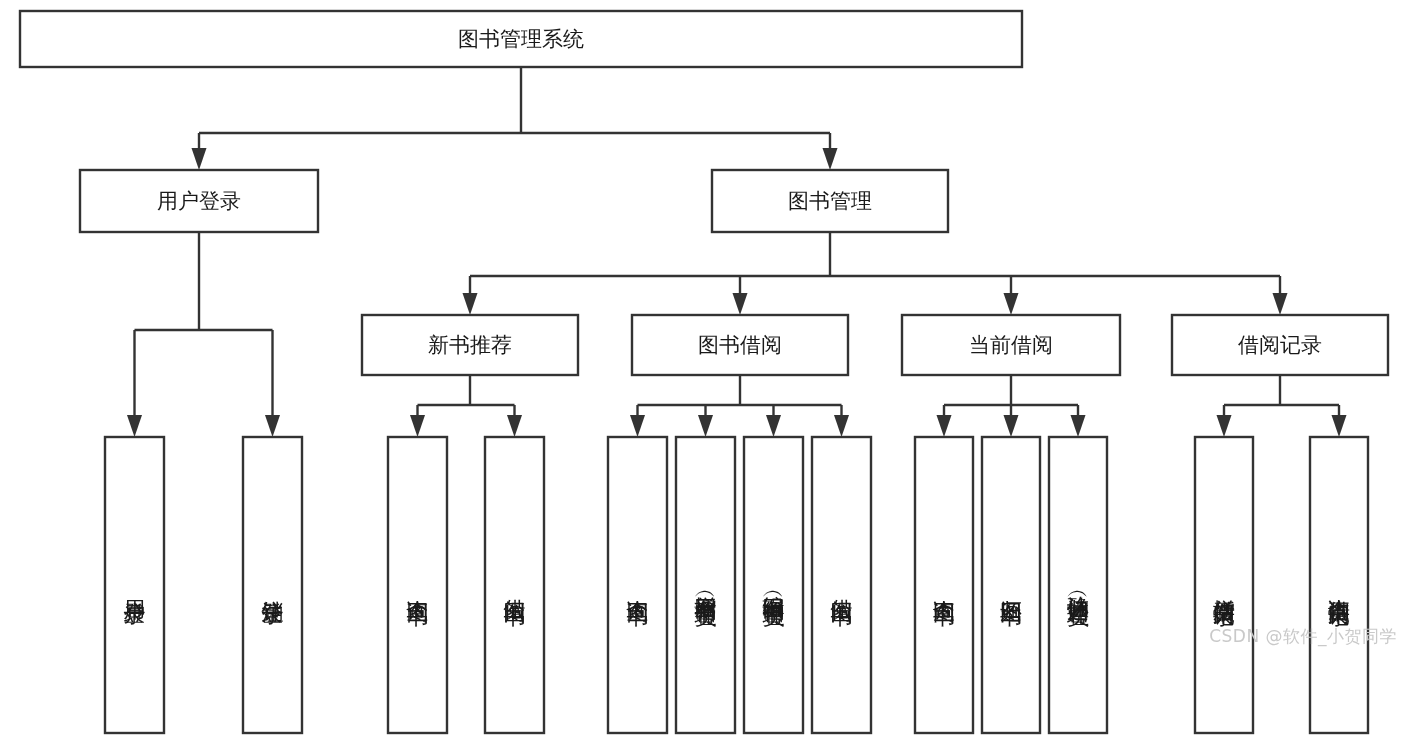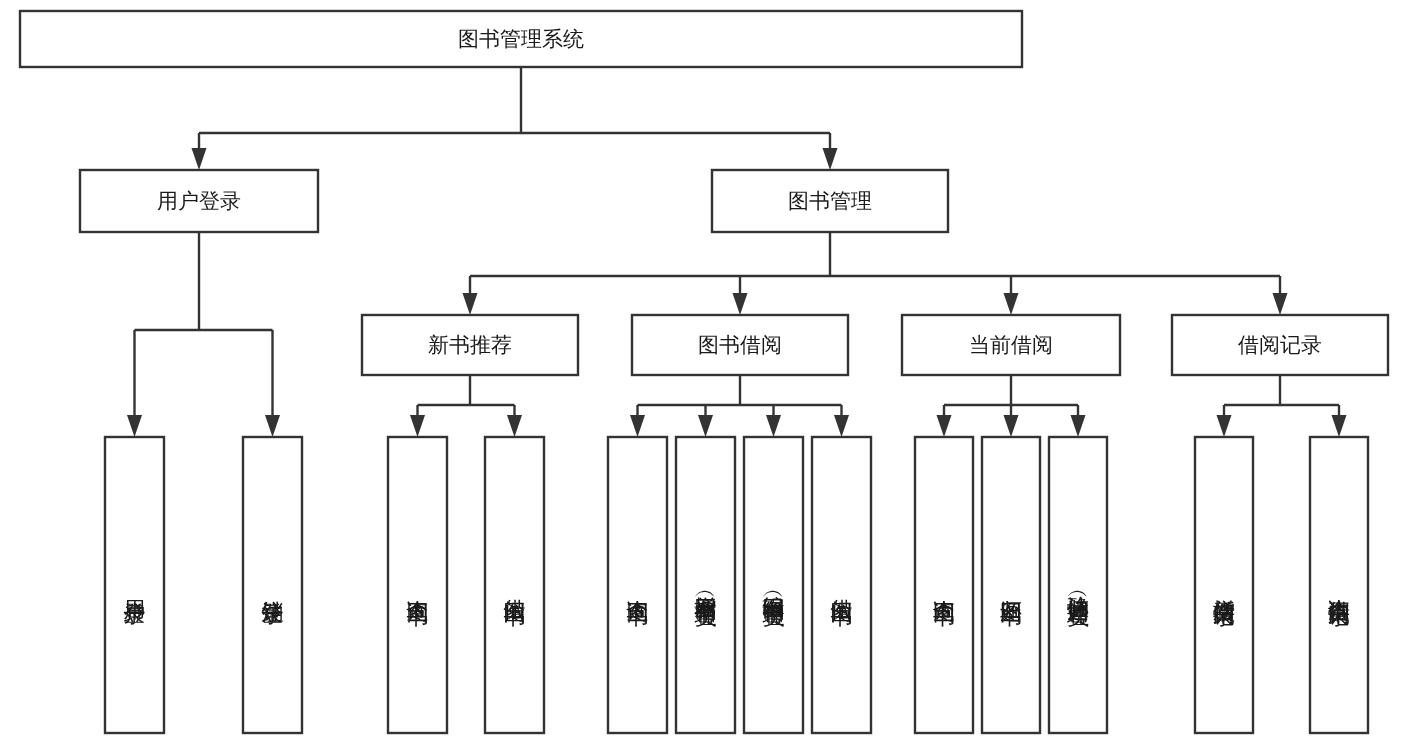--- a/index.html
+++ b/index.html
@@ -213,13 +213,14 @@
       <div class="leaf-label-wrap" style="left: 1049px; top: 437px; width: 58px; height: 296px;">
         <span class="leaf-label-v">确认归还（管理员）</span>
       </div>
       <div class="leaf-label-wrap" style="left: 1195px; top: 437px; width: 58px; height: 296px;">
         <span class="leaf-label-v">新增借阅记录</span>
       </div>
       <div class="leaf-label-wrap" style="left: 1310px; top: 437px; width: 58px; height: 296px;">
         <span class="leaf-label-v">查询借阅记录</span>
       </div>
     </div>
+  <div class="watermark">CSDN @软件_小贺同学</div>
 </div>
 
 </body></html>

